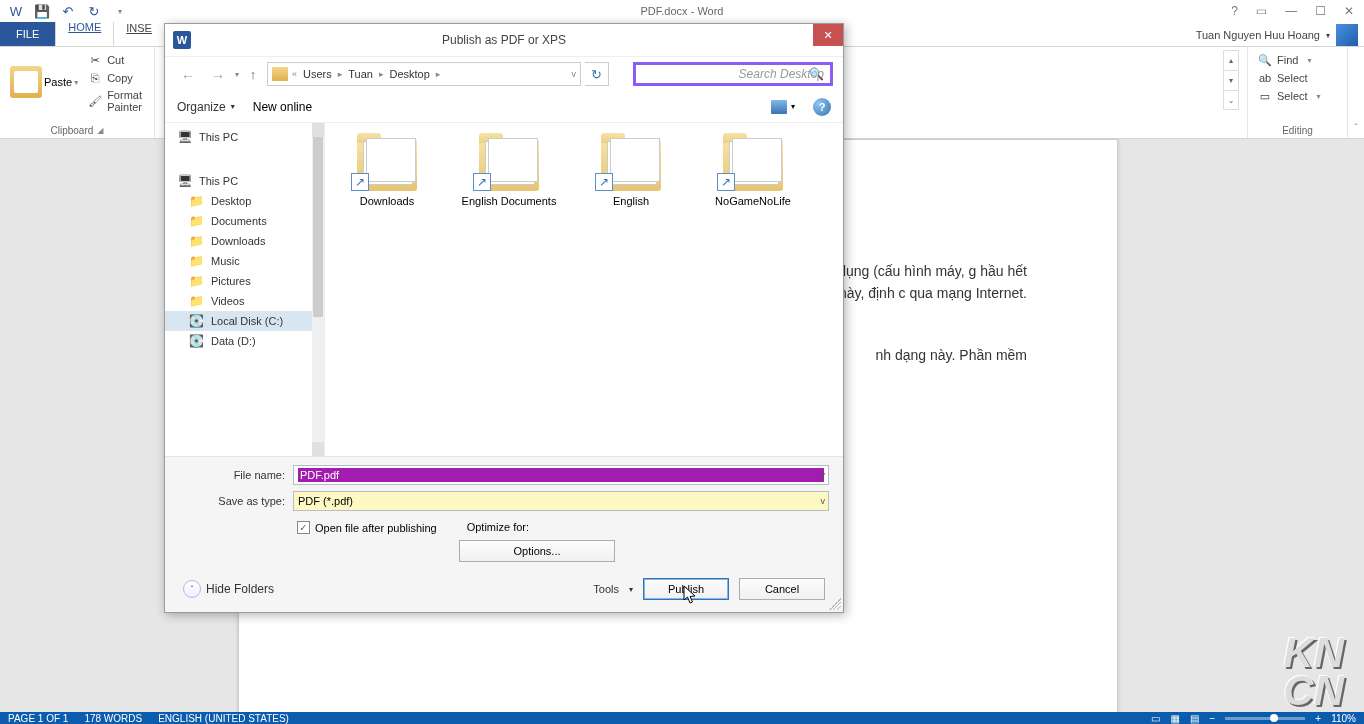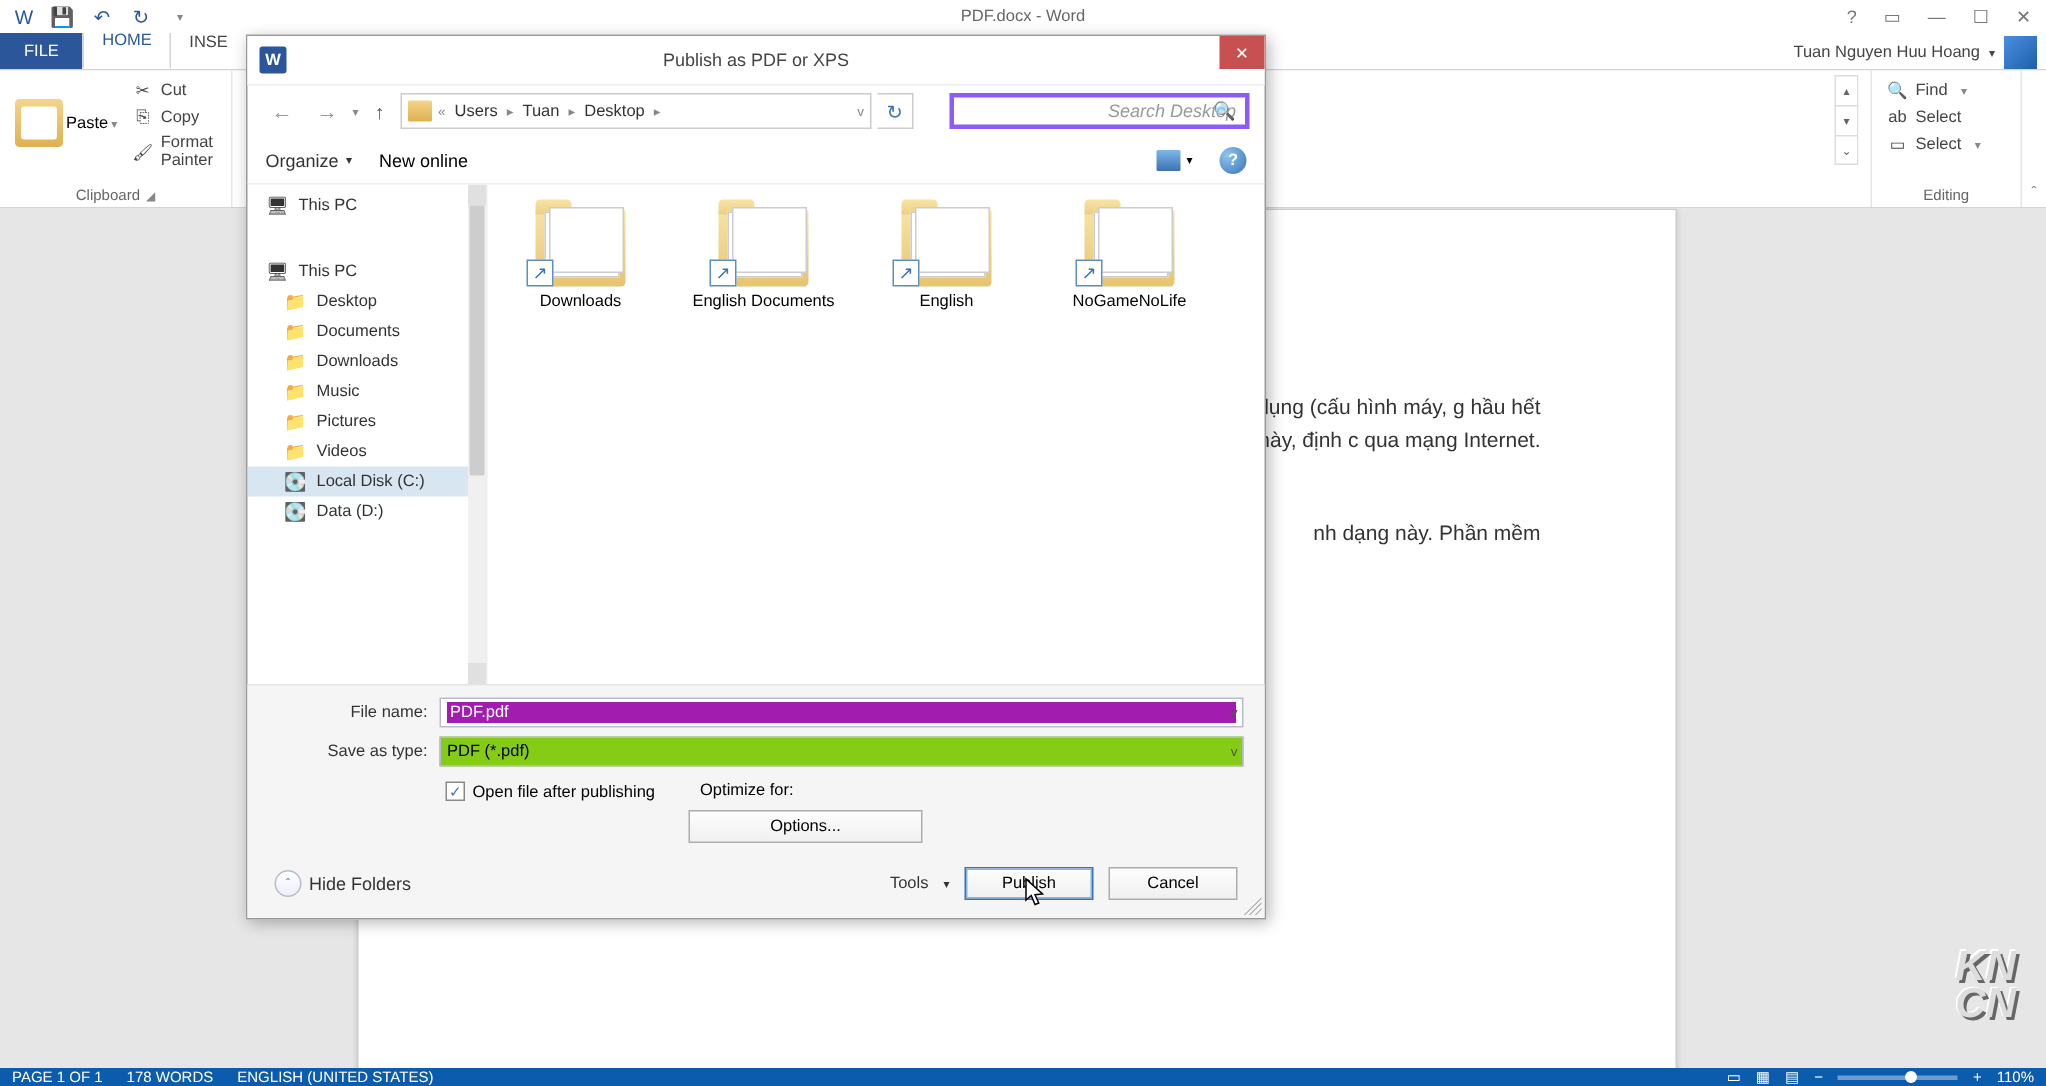--- a/index.html
+++ b/index.html
@@ -8,21 +8,21 @@
 
 .titlebar { height: 22px; background: #fff; display: flex; align-items: center; font-size: 11px; color: #666; position: relative; }
 .titlebar .qat { display: flex; gap: 10px; padding-left: 8px; }
 .titlebar .qat-icon { width: 16px; height: 16px; display: flex; align-items: center; justify-content: center; color: #2b579a; font-size: 13px; }
 .titlebar .title { position: absolute; left: 50%; transform: translateX(-50%); color: #666; }
 .titlebar .win-ctrl { margin-left: auto; display: flex; gap: 18px; padding-right: 10px; color: #777; font-size: 12px; }
 
 
 .ribbon-tabs { height: 25px; display: flex; align-items: flex-end; border-bottom: 1px solid #d4d4d4; font-size: 11px; }
 .ribbon-tabs .file-tab { background: #2b579a; color: #fff; padding: 4px 16px; height: 24px; display: flex; align-items: center; }
-.ribbon-tabs .tab { padding: 18px 12px; color: #444; height: 24px; display: flex; align-items: center; }
+.ribbon-tabs .tab { padding: 18px 12px; color: #444; height: 24px; display: flex; align-items: center; text-decoration: underline; }
 .ribbon-tabs .tab.active { border: 1px solid #d4d4d4; border-bottom: 1px solid #fff; background: #fff; color: #2b579a; }
 .ribbon-tabs .user-area { margin-left: auto; display: flex; align-items: center; gap: 6px; padding-right: 6px; font-size: 11px; color: #444; }
 .ribbon-tabs .user-area .avatar { width: 22px; height: 22px; background: linear-gradient(135deg,#4a90e2,#1e5fa8); }
 
 
 .ribbon { height: 92px; background: #fff; border-bottom: 1px solid #d4d4d4; display: flex; font-size: 11px; position: relative; }
 .ribbon-group { border-right: 1px solid #e5e5e5; padding: 3px 8px 0; display: flex; flex-direction: column; }
 .ribbon-group-label { text-align: center; color: #666; font-size: 10px; padding: 2px 0; margin-top: auto; display: flex; justify-content: center; align-items: center; gap: 4px; }
 .ribbon-group-label .launcher { font-size: 8px; color: #888; }
 .clipboard-group { width: 155px; }
@@ -103,21 +103,21 @@
 .folder-icon::before { content: ''; position: absolute; inset: 8px 6px 0 6px; background: linear-gradient(#f7e4a6,#e6c470); border-radius: 3px; }
 .folder-icon::after { content: ''; position: absolute; left: 6px; top: 2px; width: 24px; height: 10px; background: linear-gradient(#f7e4a6,#eccf85); border-radius: 3px 3px 0 0; }
 .shortcut { position: absolute; left: 0; bottom: 0; width: 18px; height: 18px; background: #fff; border: 1px solid #5a8fc5; display: flex; align-items: center; justify-content: center; color: #3a72b5; font-size: 12px; z-index: 2; }
 .folder-icon .stack { position: absolute; left: 12px; top: 10px; width: 50px; height: 44px; z-index: 1; }
 .folder-icon .stack::before { content:''; position:absolute; inset:0; background:#fff; border:1px solid #ccc; }
 .folder-icon .stack::after { content:''; position:absolute; left:3px; top:-3px; right:-3px; bottom:3px; background:#fff; border:1px solid #ccc; }
 
 .dlg-bottom { border-top: 1px solid #e5e5e5; background: #f5f5f5; padding: 8px 14px 10px; display: flex; flex-direction: column; gap: 6px; position: relative; }
 .form-row { display: flex; align-items: center; gap: 8px; }
 .form-row .label { width: 106px; text-align: right; color: #333; font-size: 11px; }
-.form-row .combo { flex: 1; height: 20px; border: 1px solid #b5bcc7; background: #84cc16; display: flex; align-items: center; padding: 0 4px; font-size: 11px; position: relative; }
+.form-row .combo { flex: 1; height: 20px; border: 1px solid #b5bcc7; background: #fef9c3; display: flex; align-items: center; padding: 0 4px; font-size: 11px; position: relative; }
 .form-row .combo.filename { background: #fff; }
 .form-row .combo.filename input { border: none; width: 100%; font-size: 11px; outline: none; background: #a21caf; color: #fff; padding: 1px 2px; font-family: inherit; }
 .form-row .combo .drop { position: absolute; right: 3px; color: #555; font-size: 9px; }
 
 .opts-row { display: flex; align-items: flex-start; padding: 4px 0 0 118px; gap: 30px; font-size: 11px; }
 .check { display: flex; align-items: center; gap: 5px; }
 .check .box { width: 13px; height: 13px; border: 1px solid #888; background: #fff; display: flex; align-items: center; justify-content: center; font-size: 10px; color: #3a72b5; }
 .optcol { display: flex; flex-direction: column; gap: 2px; }
 .radio-set { display: flex; align-items: flex-start; gap: 6px; }
 .radio-set .dot { width: 12px; height: 12px; border: 1px solid #888; border-radius: 50%; display: flex; align-items: center; justify-content: center; margin-top: 1px; }
@@ -128,21 +128,21 @@
 .dlg-footer { display: flex; align-items: center; padding: 10px 4px 2px; gap: 10px; }
 .hide-folders { display: flex; align-items: center; gap: 5px; color: #333; font-size: 12px; }
 .hide-folders .circ { width: 18px; height: 18px; border: 1px solid #b5bcc7; border-radius: 50%; display: flex; align-items: center; justify-content: center; font-size: 9px; color: #3a72b5; background: linear-gradient(#fff,#eef); }
 .dlg-footer .spacer { flex: 1; }
 .dlg-footer .tools { display: flex; align-items: center; gap: 4px; font-size: 11px; color: #333; }
 .btn { height: 22px; padding: 0 20px; border: 1px solid #adadad; background: linear-gradient(#fdfdfd,#f0f0f0); font-size: 11px; display: flex; align-items: center; justify-content: center; min-width: 86px; }
 .btn.default { border-color: #3a72b5; box-shadow: 0 0 0 1px #7fb8e6 inset; }
 .resize-grip { position: absolute; right: 2px; bottom: 2px; width: 12px; height: 12px; background: linear-gradient(135deg, transparent 50%, #bbb 50%, #bbb 55%, transparent 55%, transparent 65%, #bbb 65%, #bbb 70%, transparent 70%, transparent 80%, #bbb 80%, #bbb 85%, transparent 85%); }
 
 
-.watermark { position: absolute; right: 20px; bottom: 43px; font-family: 'Georgia', serif; font-weight: bold; font-size: 28px; font-style: italic; color: #ddd; text-shadow: 2px 2px 0 #666, -1px -1px 0 #fff; line-height: 0.9; text-align: right; pointer-events: none; }
+.watermark { position: absolute; right: 20px; bottom: 14px; font-family: 'Georgia', serif; font-weight: bold; font-size: 42px; font-style: italic; color: #ddd; text-shadow: 2px 2px 0 #666, -1px -1px 0 #fff; line-height: 0.9; text-align: right; pointer-events: none; }
 
 .cursor { position: absolute; left: 683px; top: 585px; width: 14px; height: 20px; pointer-events: none; z-index: 50; }
 .cursor svg { width: 100%; height: 100%; }
 </style>
 </head>
 <body>
 
 <div class="titlebar">
   <div class="qat">
     <span class="qat-icon">W</span>

